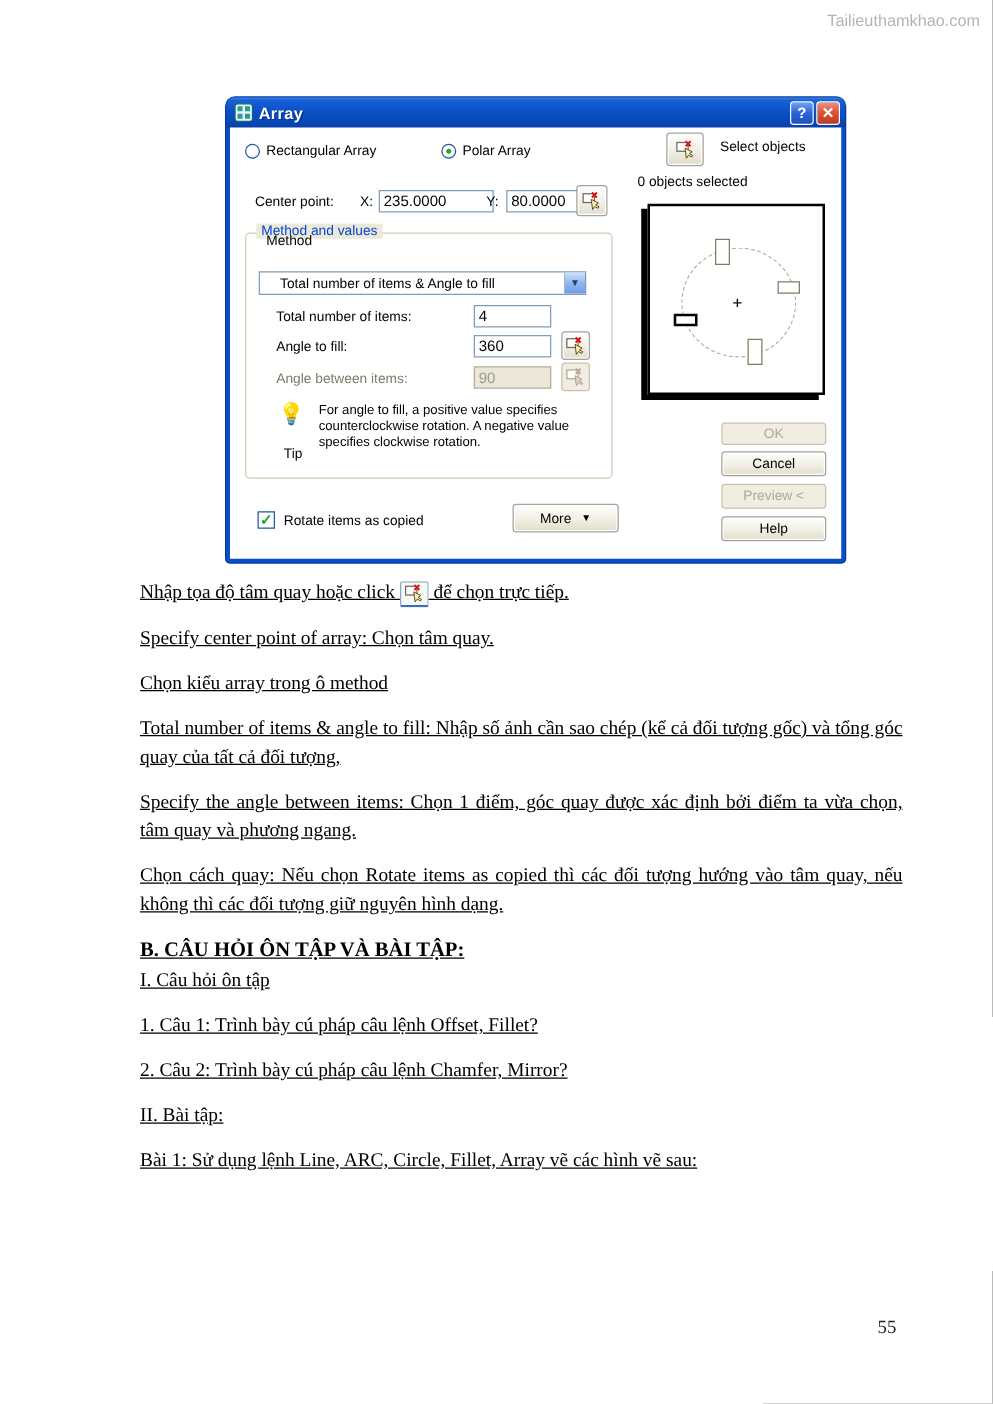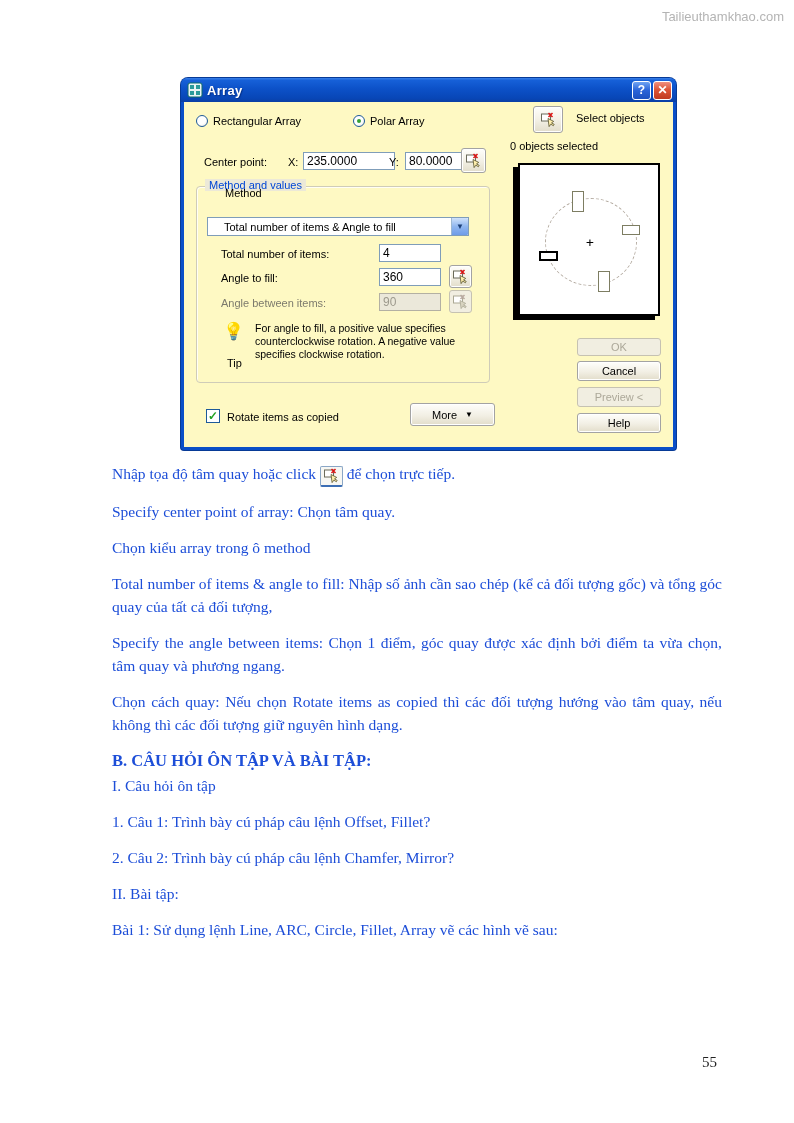--- a/index.html
+++ b/index.html
@@ -36,21 +36,21 @@
   .tb-btn {
     width:19px; height:19px; margin-left:2px; border:1px solid #fff; border-radius:3px;
     color:#fff; font-size:12px; font-weight:bold; text-align:center; line-height:17px;
     cursor:default;
   }
   .tb-help { background:linear-gradient(180deg,#6fa3f2,#2a63d8 50%,#1d51c0); }
   .tb-close { background:linear-gradient(180deg,#f09080,#dd5537 45%,#c03a20); }
 
   .client {
     position:absolute; left:3px; right:3px; top:24px; bottom:3px;
-    background:#fef9c3; font-size:11px; color:#000;
+    background:#ffffff; font-size:11px; color:#000;
   }
   .client .abs { position:absolute; }
 
   
   .radio {
     width:12px; height:12px; border-radius:50%;
     border:1px solid #1e5a99; background:radial-gradient(circle at 35% 30%,#fff 55%,#dcdcd2);
     display:inline-block; position:relative;
   }
   .radio.sel::after {
@@ -123,21 +123,21 @@
   .pv-circle {
     position:absolute; border:1px dashed #b5aca2; border-radius:50%;
   }
   .pv-plus { position:absolute; font:13px "DejaVu Sans Mono",monospace; color:#000; }
   .pv-rect { position:absolute; border:1px solid #7d7d62; background:#fff; }
   .pv-rect.dark { border:2px solid #000; }
 
   
   .doc {
     position:absolute; left:112px; top:462px; width:610px;
-    font-size:15.5px; line-height:23px; color:#1d4ed8;
+    font-size:15.5px; line-height:23px; color:#000000;text-decoration:underline;
   }
   .doc p { margin:0 0 13px; }
   .doc p.just { text-align:justify; }
   .doc .heading { font-weight:bold; font-size:16.5px; margin:6px 0 2px; }
   .inline-pick {
     display:inline-block; width:23px; height:21px; vertical-align:-5px;
     border:1px solid #8aa6c6; border-bottom:2px solid #3c6eb4; border-radius:2px;
     background:#f7f7f3; text-align:center;
   }
   .inline-pick svg { width:17px; height:16px; margin-top:1px; }
@@ -193,21 +193,21 @@
         <svg viewBox="0 0 16 16">
           <rect class="stk" x="1" y="2" width="9" height="7" fill="#fff" stroke="#6b6b5a"></rect>
           <path class="red" d="M8 1 L12 5 M12 1 L8 5" stroke="#dd1111" stroke-width="1.5" fill="none"></path>
           <path class="arr" d="M7.5 6.5 L8.6 14.6 L10.3 12.2 L12.9 13.7 L13.7 12.4 L11 10.9 L13.2 9.4 Z" fill="#ffefae" stroke="#55502a" stroke-width="0.8"></path>
         </svg>
       </div>
 
       <div class="abs groupbox" style="left:12px; top:84px; width:294px; height:197px;">
         <span class="group-legend">Method and values</span>
 
-        <span class="abs lab" style="left:16px; top:0;margin-left:12px;">Method</span>
+        <span class="abs lab" style="left:16px; top:0;">Method</span>
         <div class="abs combo" style="left:10px; top:30px; width:262px; height:19px;">
           <span class="combo-text">Total number of items &amp; Angle to fill</span>
           <span class="combo-arrow">▼</span>
         </div>
 
         <span class="abs lab" style="left:24px; top:61px;">Total number of items:</span>
         <span class="abs" style="left:182px; top:57px; width:62px; height:18px;">
           <input class="xp-input" value="4" style="">
         </span>
 

